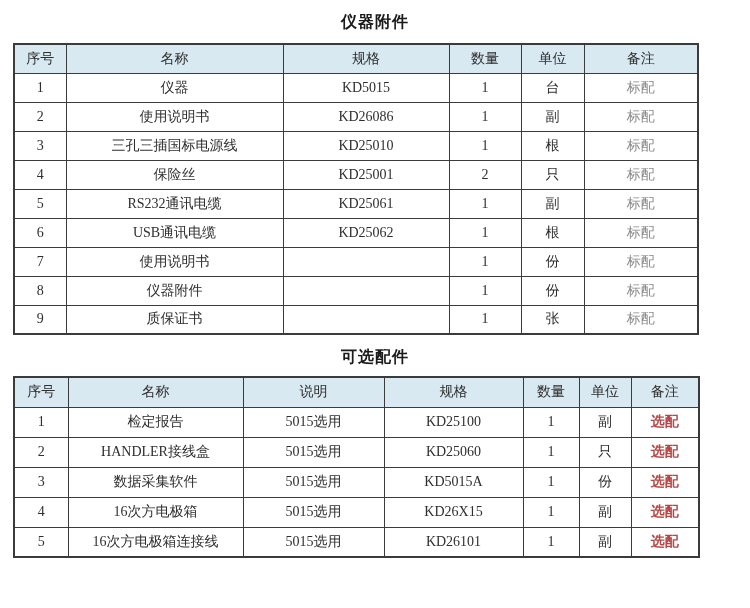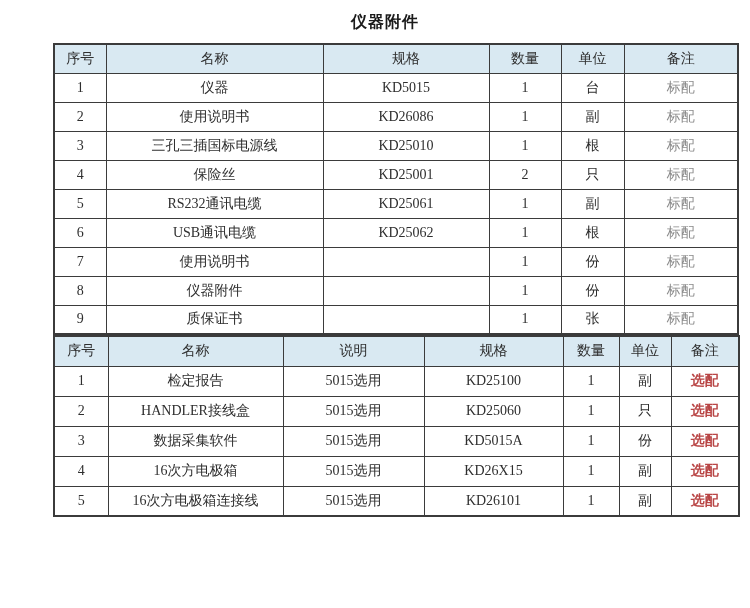--- a/index.html
+++ b/index.html
@@ -11,34 +11,34 @@
     --opt-color:#b94646;
     --page-bg:#ffffff;
   }
   *{box-sizing:border-box;margin:0;padding:0;}
   html,body{
     width:750px;height:608px;
     background:var(--page-bg);
     font-family:"Liberation Serif","DejaVu Serif",serif;
     overflow:hidden;
   }
-  .page{width:750px;height:608px;position:relative;padding-left:20px;}
+  .page{width:750px;height:608px;position:relative;}
   .tbl-title{
     text-align:center;
     font-weight:bold;
     font-size:16px;
     color:var(--title-color);
     letter-spacing:1px;
   }
   .title1{padding-top:12px;}
   .title2{padding-top:12px;padding-bottom:8px;}
   table{
     border-collapse:collapse;
     table-layout:fixed;
-    margin-left:33px;
+    margin-left:13px;
     border:2px solid var(--border);
     background:#fff;
   }
   #table1{width:684px;margin-top:10px;}
   #table2{width:685px;}
   th,td{
     border:1px solid var(--border);
     text-align:center;
     vertical-align:middle;
     font-size:14px;
@@ -149,20 +149,21 @@
           <td>9</td>
           <td>质保证书</td>
           <td></td>
           <td>1</td>
           <td>张</td>
           <td class="note-std">标配</td>
         </tr>
       </tbody>
   </table>
 
+  <div class="tbl-title title2">可选配件</div>
 
   <table id="table2">
     <colgroup>
         <col style="width: 54px;">
         <col style="width: 175px;">
         <col style="width: 141px;">
         <col style="width: 139px;">
         <col style="width: 56px;">
         <col style="width: 52px;">
         <col style="width: 68px;">

